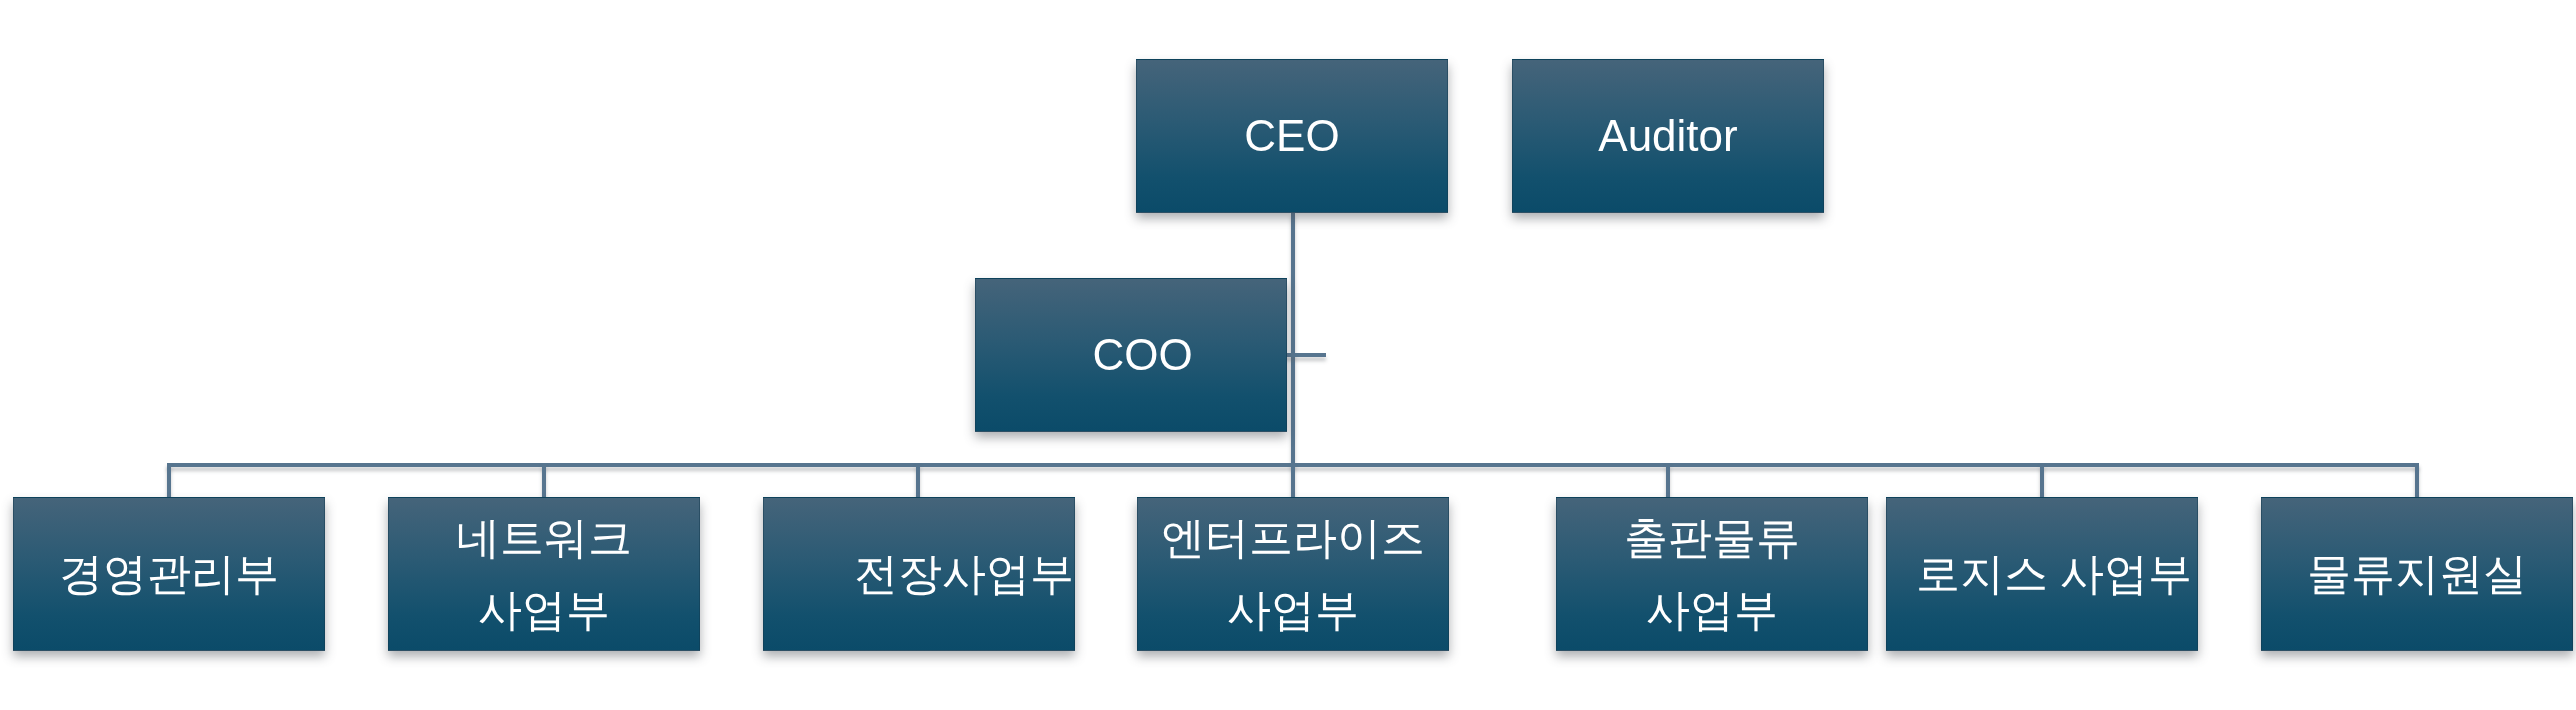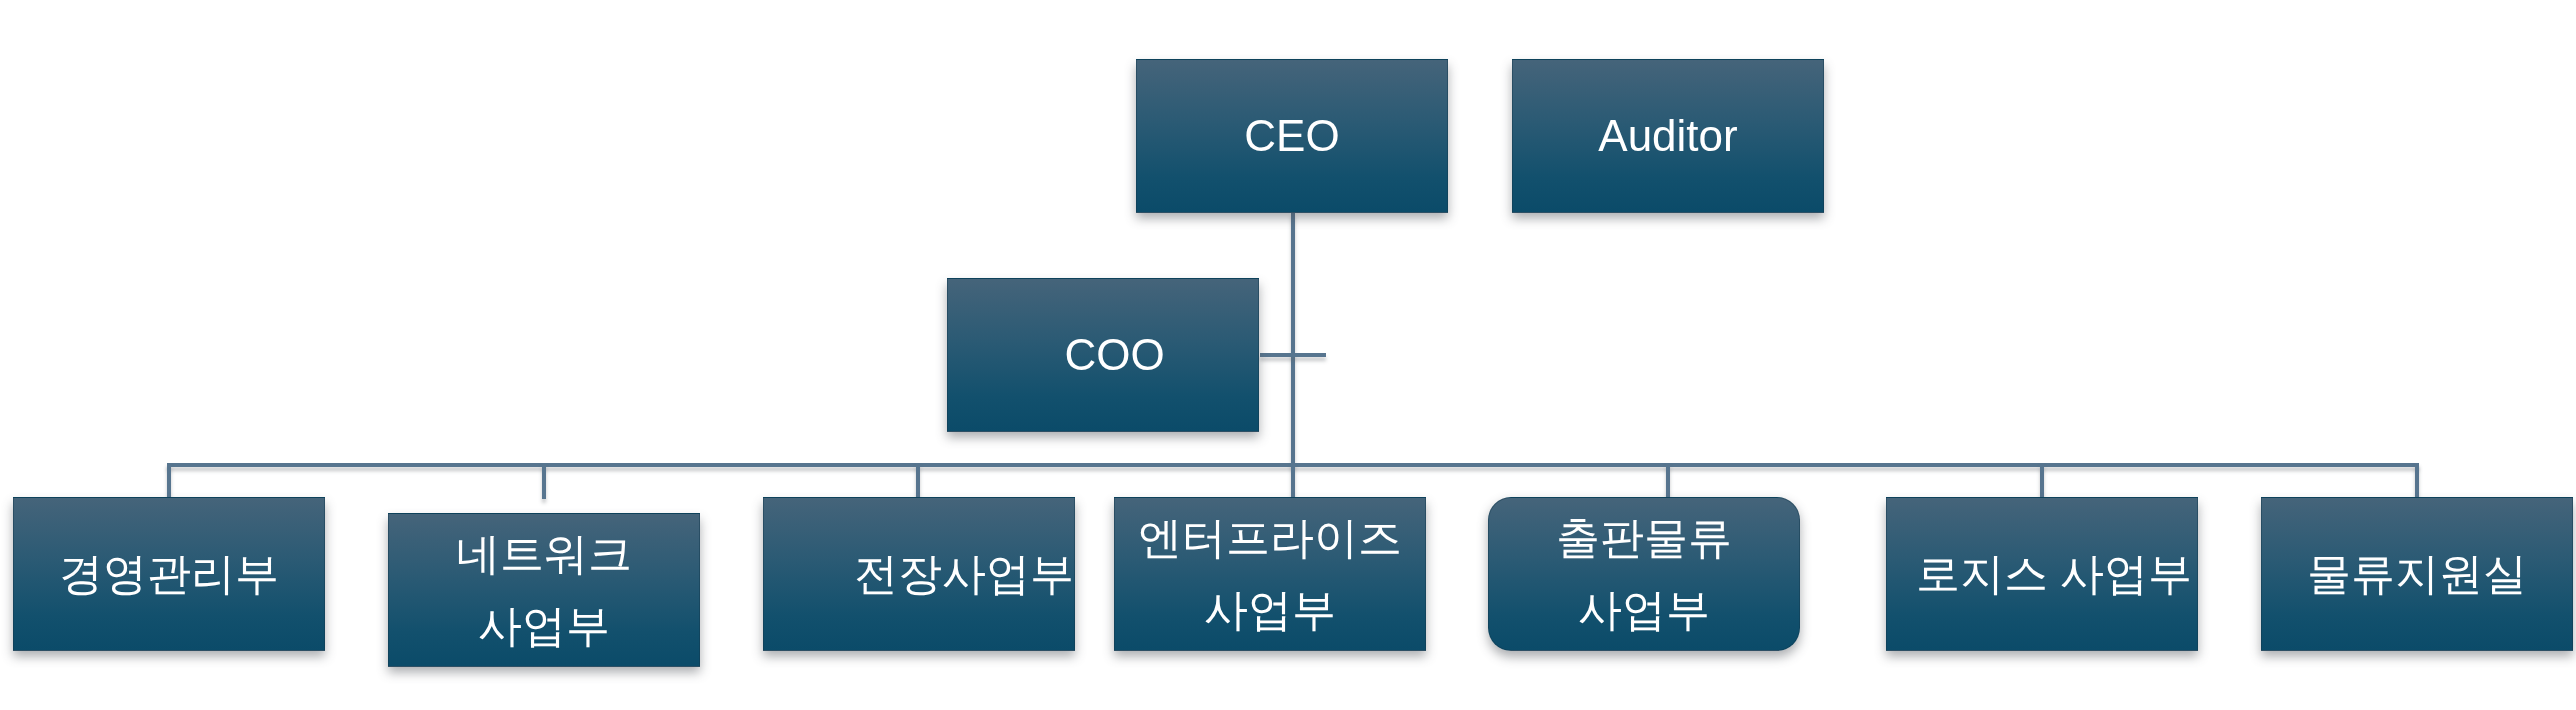--- a/index.html
+++ b/index.html
@@ -61,42 +61,42 @@
 
   <div class="node" style="left:1136px; top:59px;">
     <span class="ln">CEO</span>
     <span class="ln"></span>
   </div>
   <div class="node" style="left:1512px; top:59px;">
     <span class="ln">Auditor</span>
     <span class="ln"></span>
   </div>
 
-  <div class="node" style="left:947px; top:278px;padding-left:23px;">
+  <div class="node" style="left:975px; top:278px;padding-left:23px;">
     <span class="ln">COO</span>
     <span class="ln"></span>
   </div>
 
   <div class="node" style="left:13px; top:497px;">
     <span class="ln">경영관리부</span>
     <span class="ln"></span>
   </div>
-  <div class="node" style="left:388px; top:497px;margin-top:16px;">
+  <div class="node" style="left:388px; top:497px;">
     <span class="ln">네트워크</span>
     <span class="ln">사업부</span>
   </div>
   <div class="node" style="left:763px; top:497px;align-items:flex-end;">
     <span class="ln">전장사업부</span>
     <span class="ln"></span>
   </div>
-  <div class="node" style="left:1114px; top:497px;">
+  <div class="node" style="left:1137px; top:497px;">
     <span class="ln">엔터프라이즈</span>
     <span class="ln">사업부</span>
   </div>
-  <div class="node" style="left:1488px; top:497px;border-radius:23px;">
+  <div class="node" style="left:1556px; top:497px;">
     <span class="ln">출판물류</span>
     <span class="ln">사업부</span>
   </div>
   <div class="node" style="left:1886px; top:497px;padding-left:24px;">
     <span class="ln">로지스 사업부</span>
     <span class="ln"></span>
   </div>
   <div class="node" style="left:2261px; top:497px;text-align:right;">
     <span class="ln">물류지원실</span>
     <span class="ln"></span>

